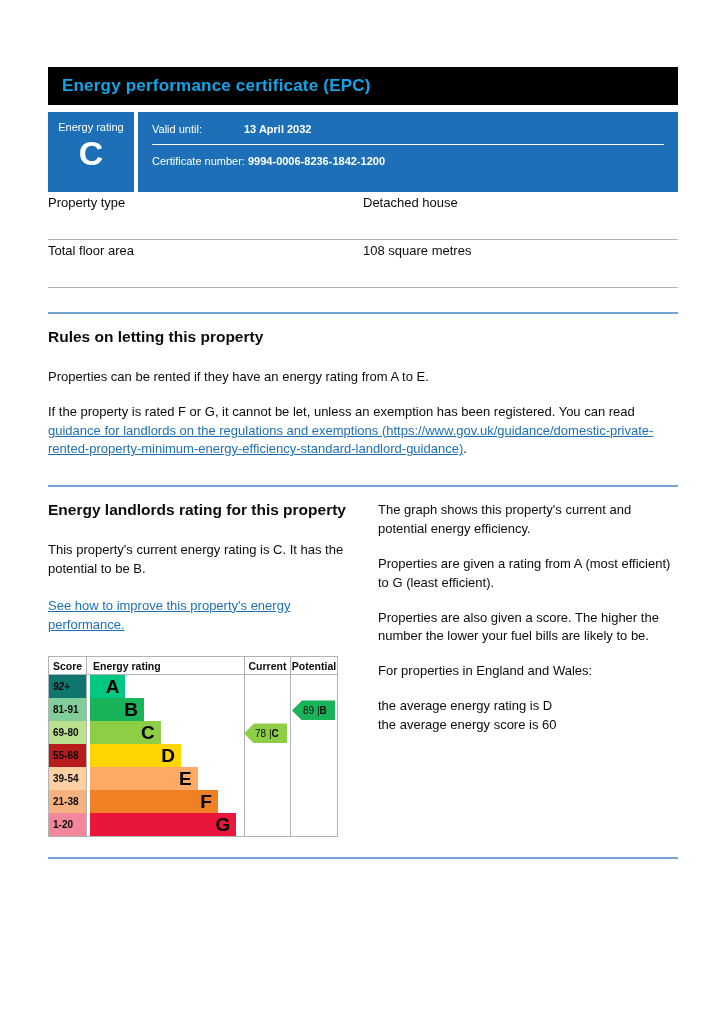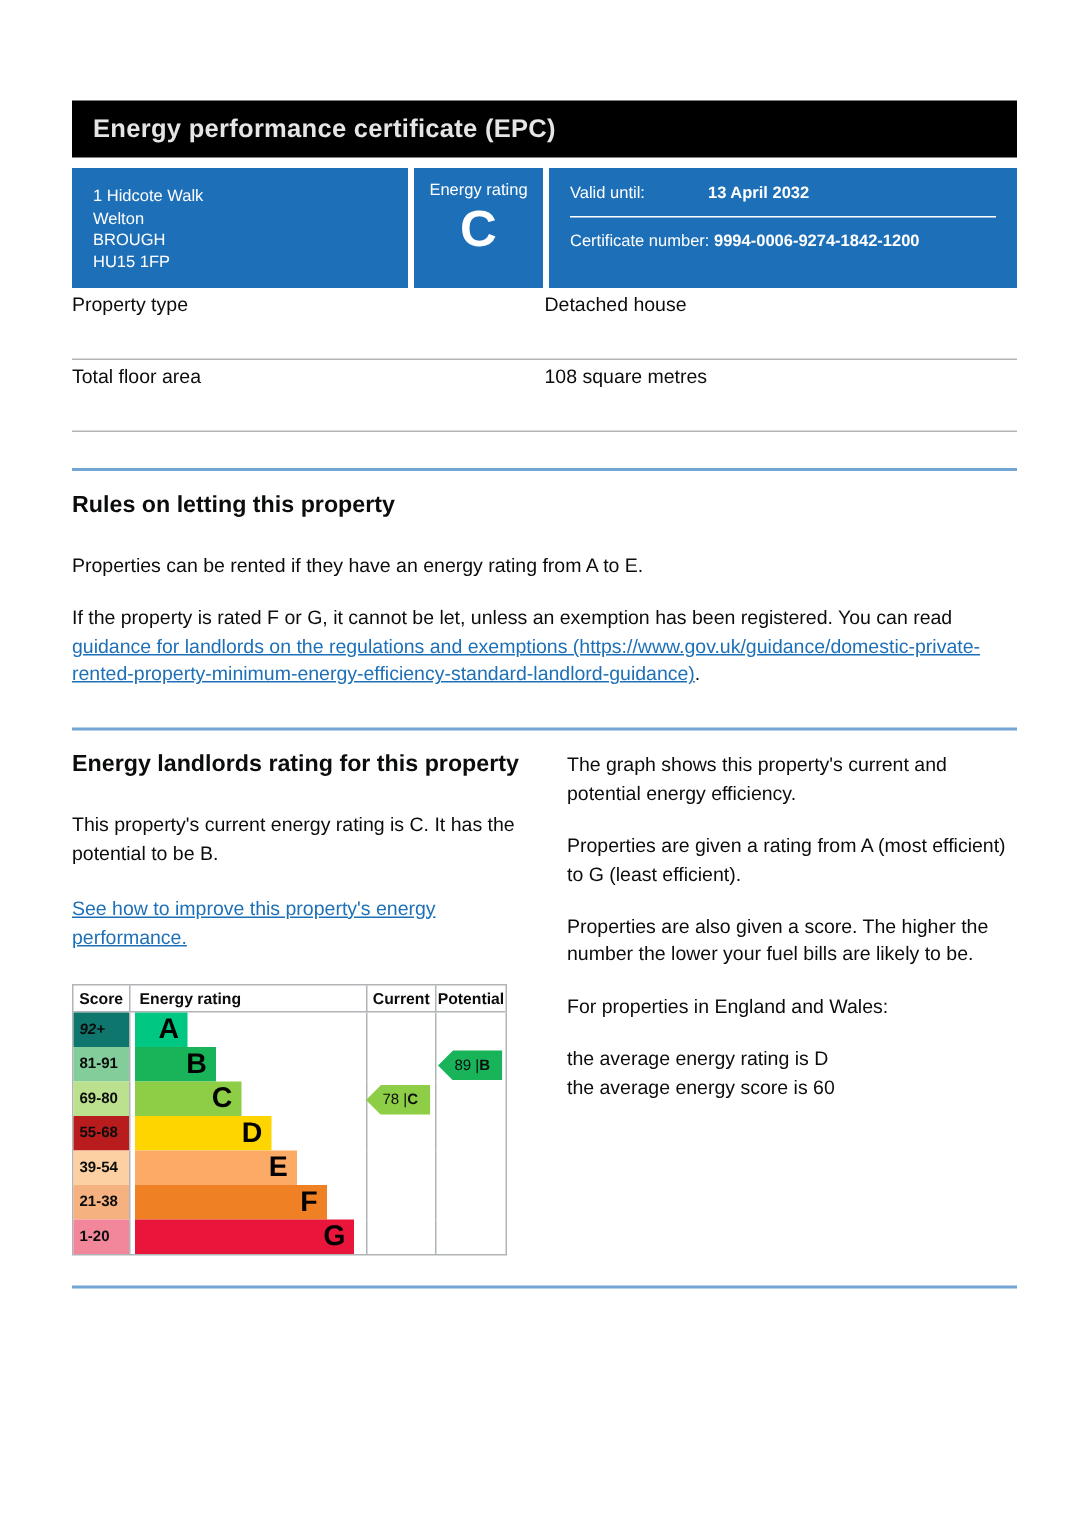--- a/index.html
+++ b/index.html
@@ -7,21 +7,21 @@
   body {
     width: 726px; height: 1024px; background: #fff;
     font-family: "Liberation Sans", sans-serif;
     color: var(--text, #0b0c0c);
     -webkit-font-smoothing: antialiased;
   }
   .content { padding: 67px 48px 0 48px; }
 
   
   .doc-header {
-    background: var(--header_bg, #000); color: #e5e5e5; height: 38px;
+    background: var(--header_bg, #000); color: #0ea5e9; height: 38px;
     display: flex; align-items: center; padding-left: 14px;
     font-size: 17px; font-weight: bold; letter-spacing: 0.2px;
   }
 
   
   .summary-box { margin-top: 7px; display: flex; gap: 4px; height: 80px; font-size: 11px; color: #fff; }
   .summary-box > div { background: var(--brand_blue, #1d70b8); }
   .sb-address { width: 224px; padding: 12px 14px; line-height: 14.5px; }
   .sb-rating { width: 86px; display: flex; flex-direction: column; align-items: center; padding-top: 9px; }
   .sb-rating .letter { font-size: 34px; font-weight: bold; line-height: 38px; margin-top: 1px; }
@@ -77,39 +77,33 @@
 </head>
 <body>
 
 <div class="content">
 
   <div class="doc-header">
     <span>Energy performance certificate (EPC)</span>
   </div>
 
   <div class="summary-box">
-    <div class="sb-address">
-      <div>1 Hidcote Walk</div>
-      <div>Welton</div>
-      <div>BROUGH</div>
-      <div>HU15 1FP</div>
-    </div>
     <div class="sb-rating">
       <div>Energy rating</div>
       <div class="letter">C</div>
     </div>
     <div class="sb-meta">
       <div class="sb-row1">
         <span class="lbl">Valid until:</span>
         <span class="val">13 April 2032</span>
       </div>
       <div class="sb-divider"></div>
       <div class="sb-row2">
         <span>Certificate number:</span>
-        <span class="val">9994-0006-9274-1842-1200</span>
+        <span class="val">9994-0006-8236-1842-1200</span>
       </div>
     </div>
   </div>
 
   <div class="detail-row">
     <span class="lbl">Property type</span>
     <span>Detached house</span>
   </div>
   <div class="detail-row">
     <span class="lbl">Total floor area</span>

